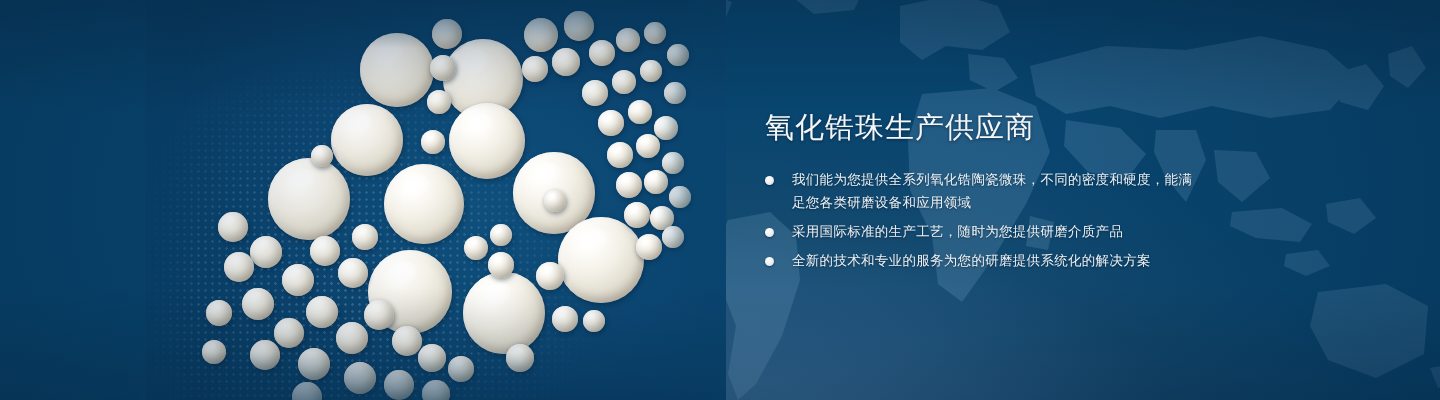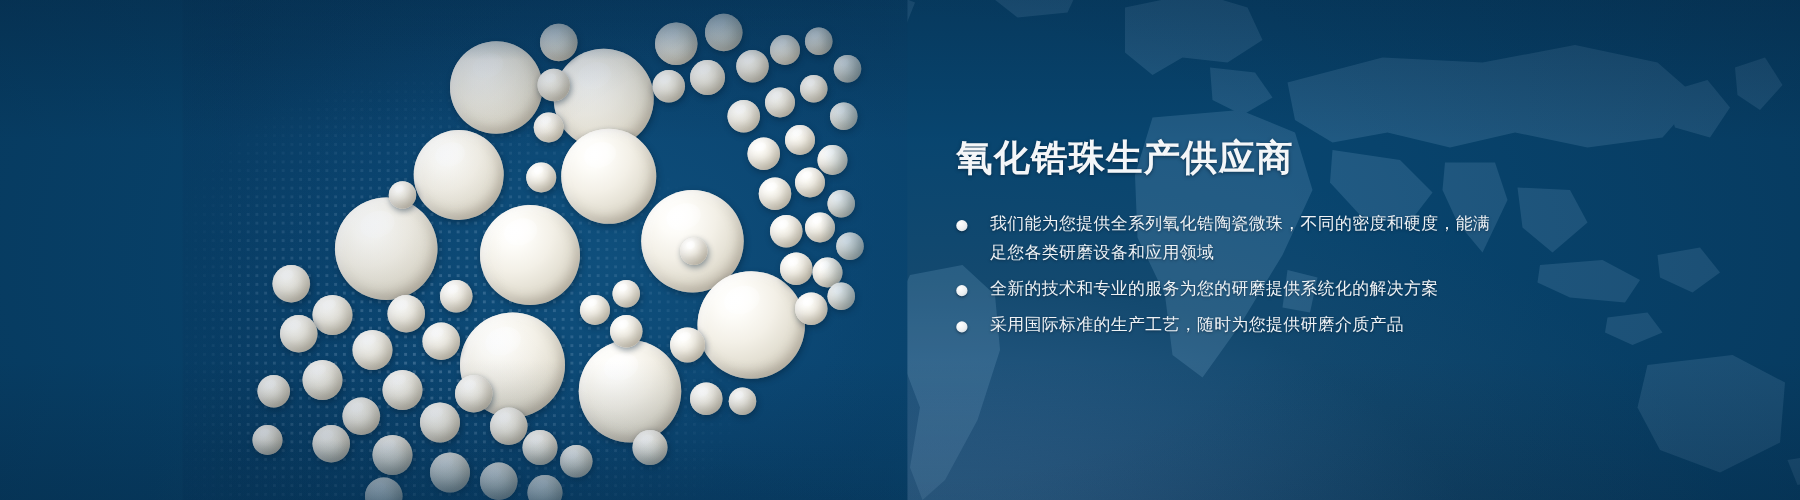--- a/index.html
+++ b/index.html
@@ -90,21 +90,21 @@
 
   
   .copy{
     position:absolute;
     left:765px; top:108px;
     width:440px;
   }
   .headline{
     margin:0;
     font-size:29px;
-    font-weight:700;
+    font-weight:400;
     line-height:1.35;
     letter-spacing:1px;
     color:#f4f6f8;
     text-shadow:0 1px 3px rgba(0,18,36,.55);
   }
   .bullets{
     list-style:none;
     margin:22px 0 0 0;
     padding:0;
   }
@@ -263,22 +263,22 @@
   <div class="copy">
     <h1 class="headline">氧化锆珠生产供应商</h1>
 
     <ul class="bullets">
       <li class="bullet">
         <span class="bullet-dot"></span>
         <span>我们能为您提供全系列氧化锆陶瓷微珠，不同的密度和硬度，能满足您各类研磨设备和应用领域</span>
       </li>
       <li class="bullet">
         <span class="bullet-dot"></span>
-        <span>全新的技术和专业的服务为您的研磨提供系统化的解决方案</span>
+        <span>采用国际标准的生产工艺，随时为您提供研磨介质产品</span>
       </li>
       <li class="bullet">
         <span class="bullet-dot"></span>
-        <span>采用国际标准的生产工艺，随时为您提供研磨介质产品</span>
+        <span>全新的技术和专业的服务为您的研磨提供系统化的解决方案</span>
       </li>
     </ul>
   </div>
 
 </div>
 
 </body></html>

